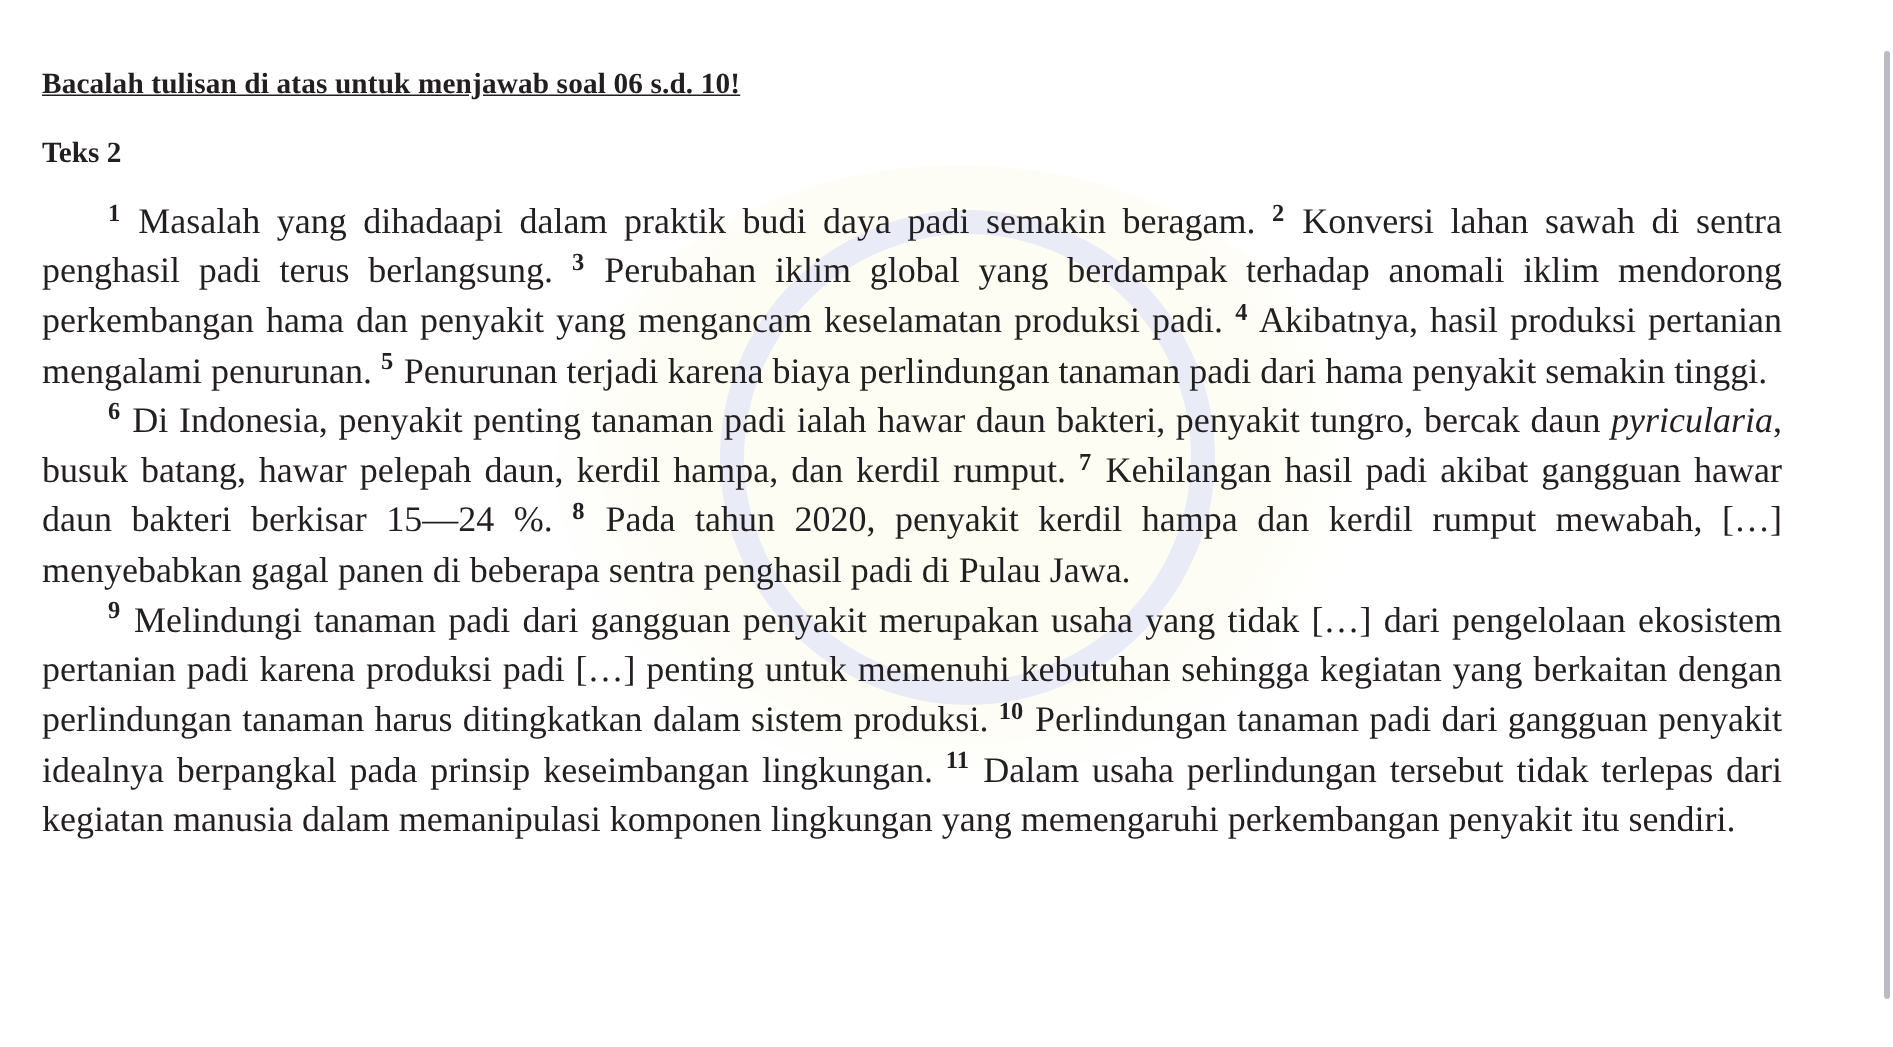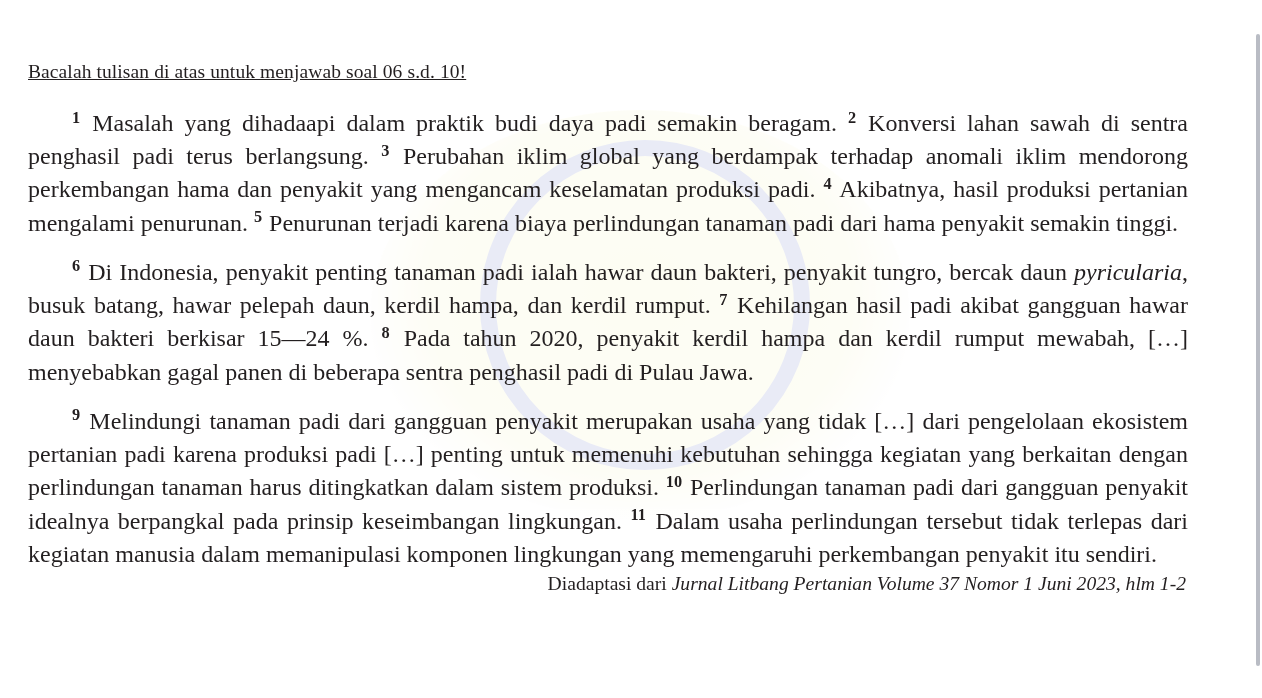--- a/index.html
+++ b/index.html
@@ -63,42 +63,42 @@
     border-radius: 50%;
   }
 
   .page {
     position: relative;
     z-index: 2;
     padding: 46px 74px 0 28px;
   }
 
   .heading {
-    font-weight: normal;
+    font-weight: bold;
     font-size: 19.5px;
     text-decoration: underline;
-    margin: 15px 0 24px 0;
+    margin: 0 0 24px 0;
     letter-spacing: 0.1px;
   }
   .subheading {
     font-weight: bold;
     font-size: 19.5px;
     margin: 0 0 18px 0;
   }
 
   p.body {
     margin: 0;
     font-size: 24px;
     line-height: 1.385;
     text-align: justify;
     text-justify: inter-word;
     text-indent: 44px;
     hyphens: none;
   }
-  p.body + p.body { margin-top: 16px; }
+  p.body + p.body { margin-top: 0; }
 
   sup {
     font-size: 0.68em;
     font-weight: bold;
     line-height: 0;
     vertical-align: 0.52em;
     padding-right: 1px;
   }
   i, em { font-style: italic; }
 
@@ -129,24 +129,22 @@
   <div class="wm-oval"></div>
   <div class="wm-ring"></div>
 </div>
 
 <div class="edge-bar"></div>
 
 <div class="page">
 
   <h1 class="heading">Bacalah tulisan di atas untuk menjawab soal 06 s.d. 10!</h1>
 
+  <h2 class="subheading">Teks 2</h2>
 
   <div>
     <p class="body"><sup>1</sup><span> Masalah yang dihadaapi dalam praktik budi daya padi semakin beragam. </span><sup>2</sup><span> Konversi lahan sawah di sentra penghasil padi terus berlangsung. </span><sup>3</sup><span> Perubahan iklim global yang berdampak terhadap anomali iklim mendorong perkembangan hama dan penyakit yang mengancam keselamatan produksi padi. </span><sup>4</sup><span> Akibatnya, hasil produksi pertanian mengalami penurunan. </span><sup>5</sup><span> Penurunan terjadi karena biaya perlindungan tanaman padi dari hama penyakit semakin tinggi.</span></p>
     <p class="body"><sup>6</sup><span> Di Indonesia, penyakit penting tanaman padi ialah hawar daun bakteri, penyakit tungro, bercak daun </span><i>pyricularia</i><span>, busuk batang, hawar pelepah daun, kerdil hampa, dan kerdil rumput. </span><sup>7</sup><span> Kehilangan hasil padi akibat gangguan hawar daun bakteri berkisar 15—24 %. </span><sup>8</sup><span> Pada tahun 2020, penyakit kerdil hampa dan kerdil rumput mewabah, […] menyebabkan gagal panen di beberapa sentra penghasil padi di Pulau Jawa.</span></p>
     <p class="body"><sup>9</sup><span> Melindungi tanaman padi dari gangguan penyakit merupakan usaha yang tidak […] dari pengelolaan ekosistem pertanian padi karena produksi padi […] penting untuk memenuhi kebutuhan sehingga kegiatan yang berkaitan dengan perlindungan tanaman harus ditingkatkan dalam sistem produksi. </span><sup>10</sup><span> Perlindungan tanaman padi dari gangguan penyakit idealnya berpangkal pada prinsip keseimbangan lingkungan. </span><sup>11</sup><span> Dalam usaha perlindungan tersebut tidak terlepas dari kegiatan manusia dalam memanipulasi komponen lingkungan yang memengaruhi perkembangan penyakit itu sendiri.</span></p>
   </div>
 
-  <div class="source">
-    <span>Diadaptasi dari </span><span class="src-italic">Jurnal Litbang Pertanian Volume 37 Nomor 1 Juni 2023, hlm 1-2</span>
-  </div>
 
 </div>
 
 </body></html>

